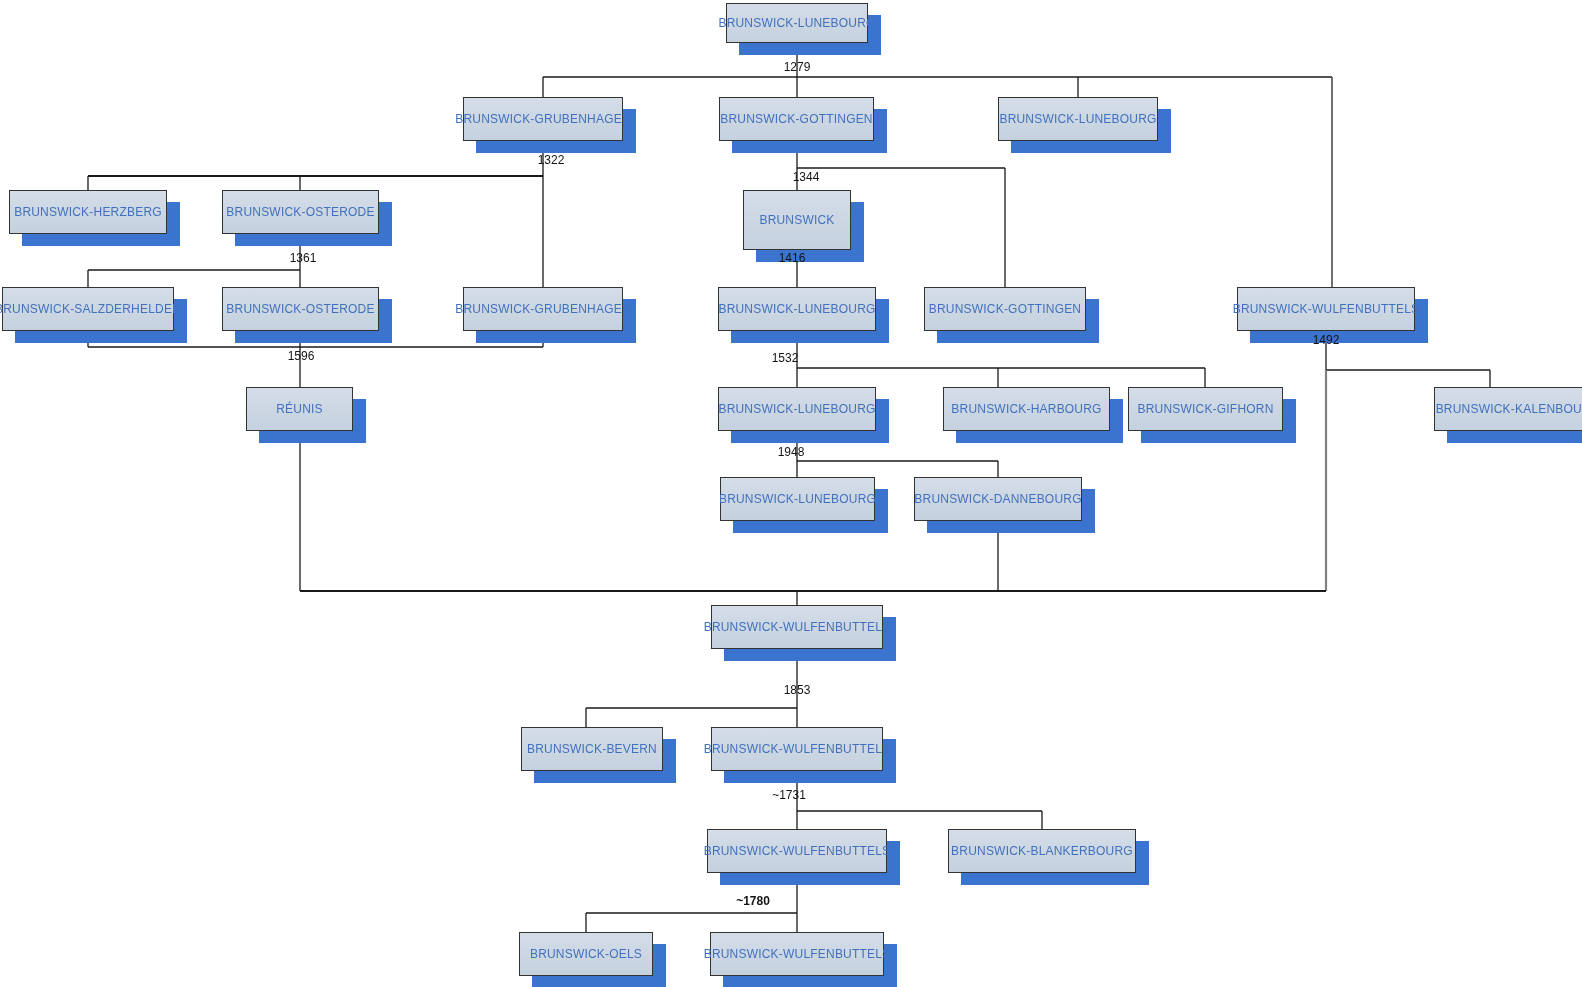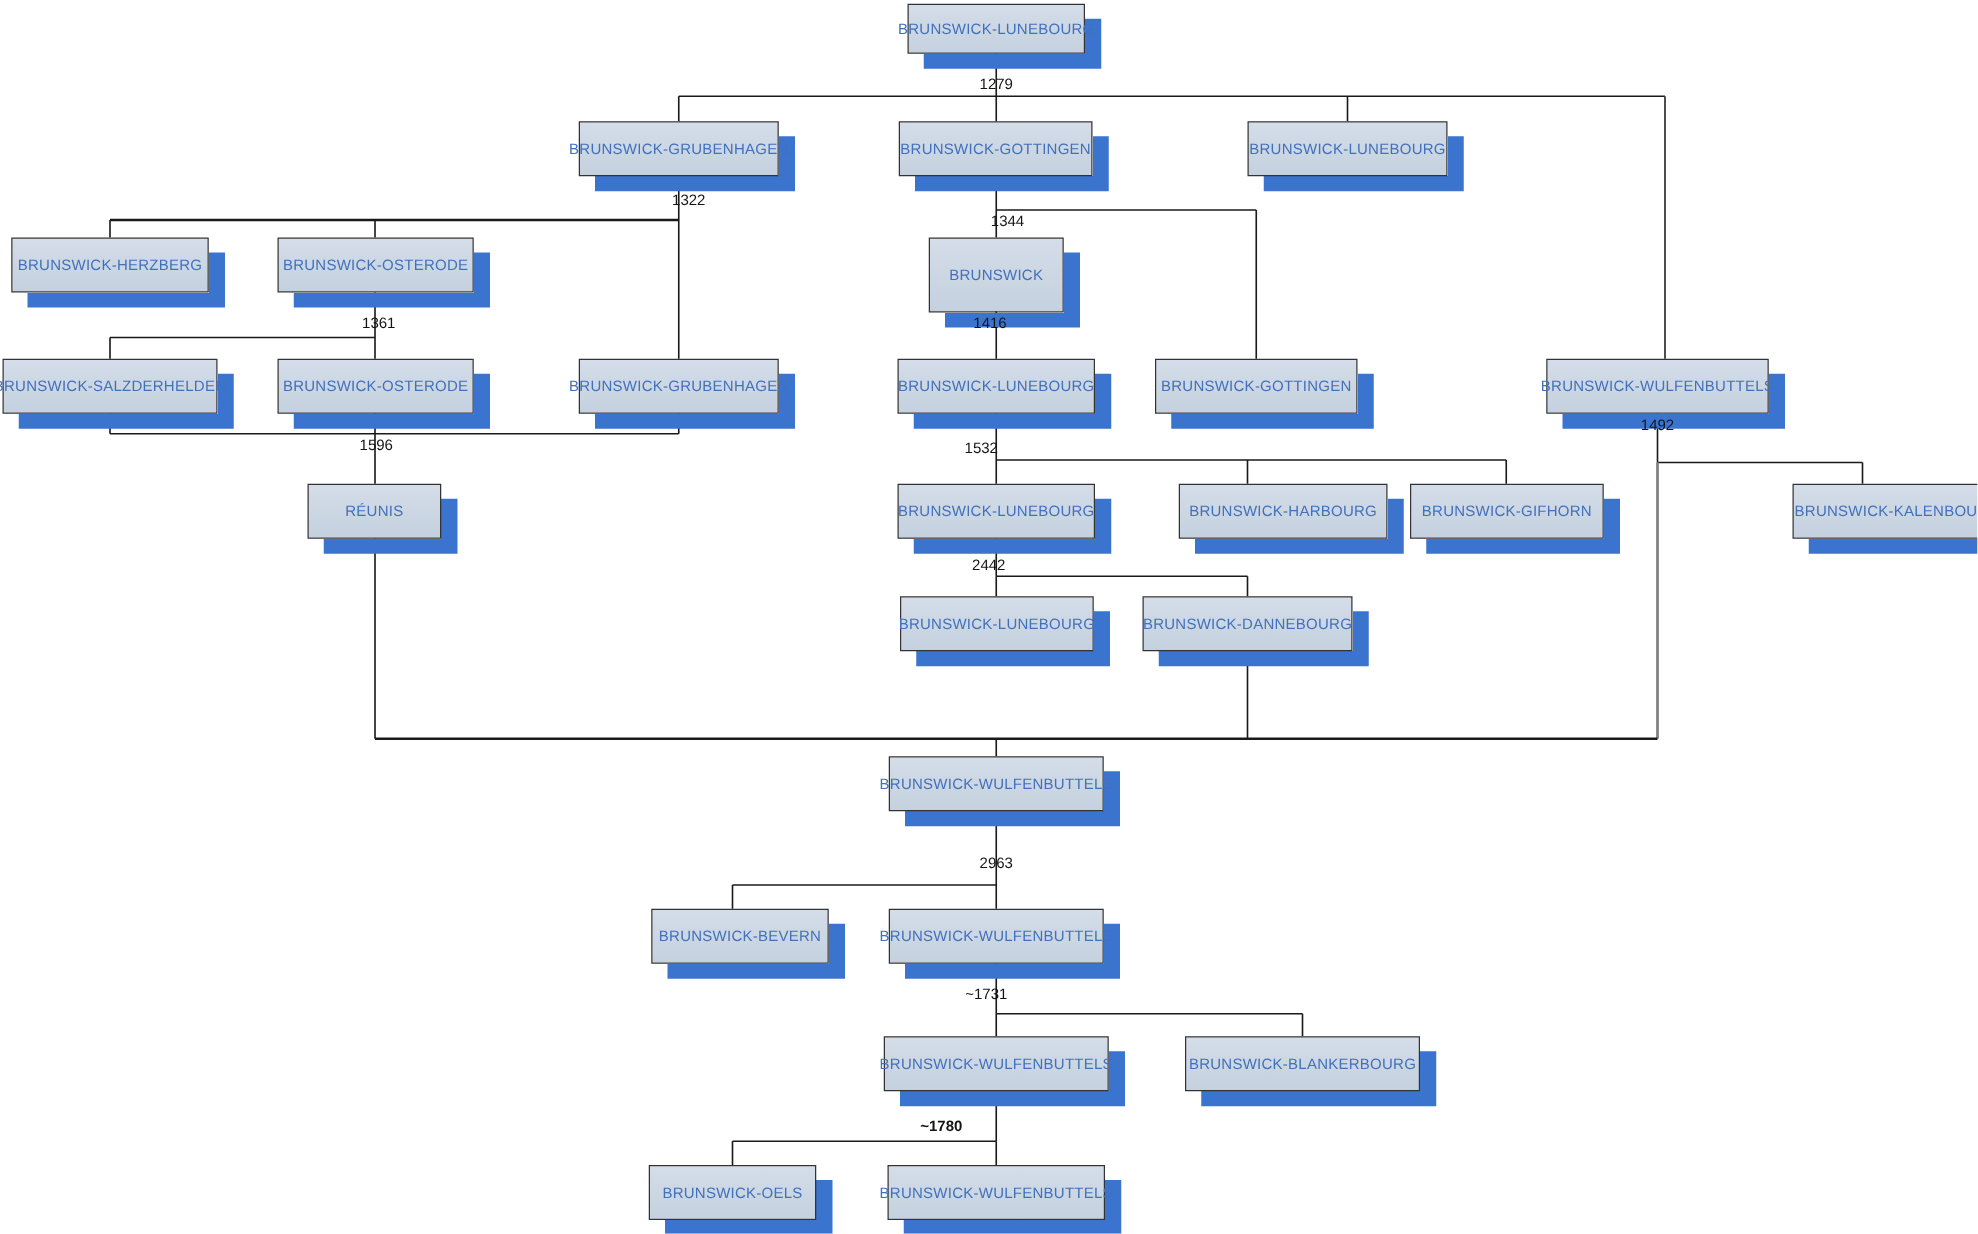--- a/index.html
+++ b/index.html
@@ -179,18 +179,18 @@
     </div>
   <div>
       <div class="year" style="left: 797px; top: 61px; text-align: right;">1279</div>
       <div class="year" style="left: 551px; top: 154px;">1322</div>
       <div class="year" style="left: 806px; top: 171px;">1344</div>
       <div class="year" style="left: 303px; top: 252px;">1361</div>
       <div class="year" style="left: 792px; top: 252px;">1416</div>
       <div class="year" style="left: 301px; top: 350px;">1596</div>
       <div class="year" style="left: 785px; top: 352px;">1532</div>
       <div class="year" style="left: 1326px; top: 334px;">1492</div>
-      <div class="year" style="left: 791px; top: 446px;">2442</div>
-      <div class="year" style="left: 797px; top: 684px;">2963</div>
+      <div class="year" style="left: 791px; top: 446px;">1948</div>
+      <div class="year" style="left: 797px; top: 684px;">1853</div>
       <div class="year" style="left: 789px; top: 789px;">~1731</div>
       <div class="year" style="left: 753px; top: 895px; font-weight: bold;">~1780</div>
     </div>
 </div>
 
 </body></html>

